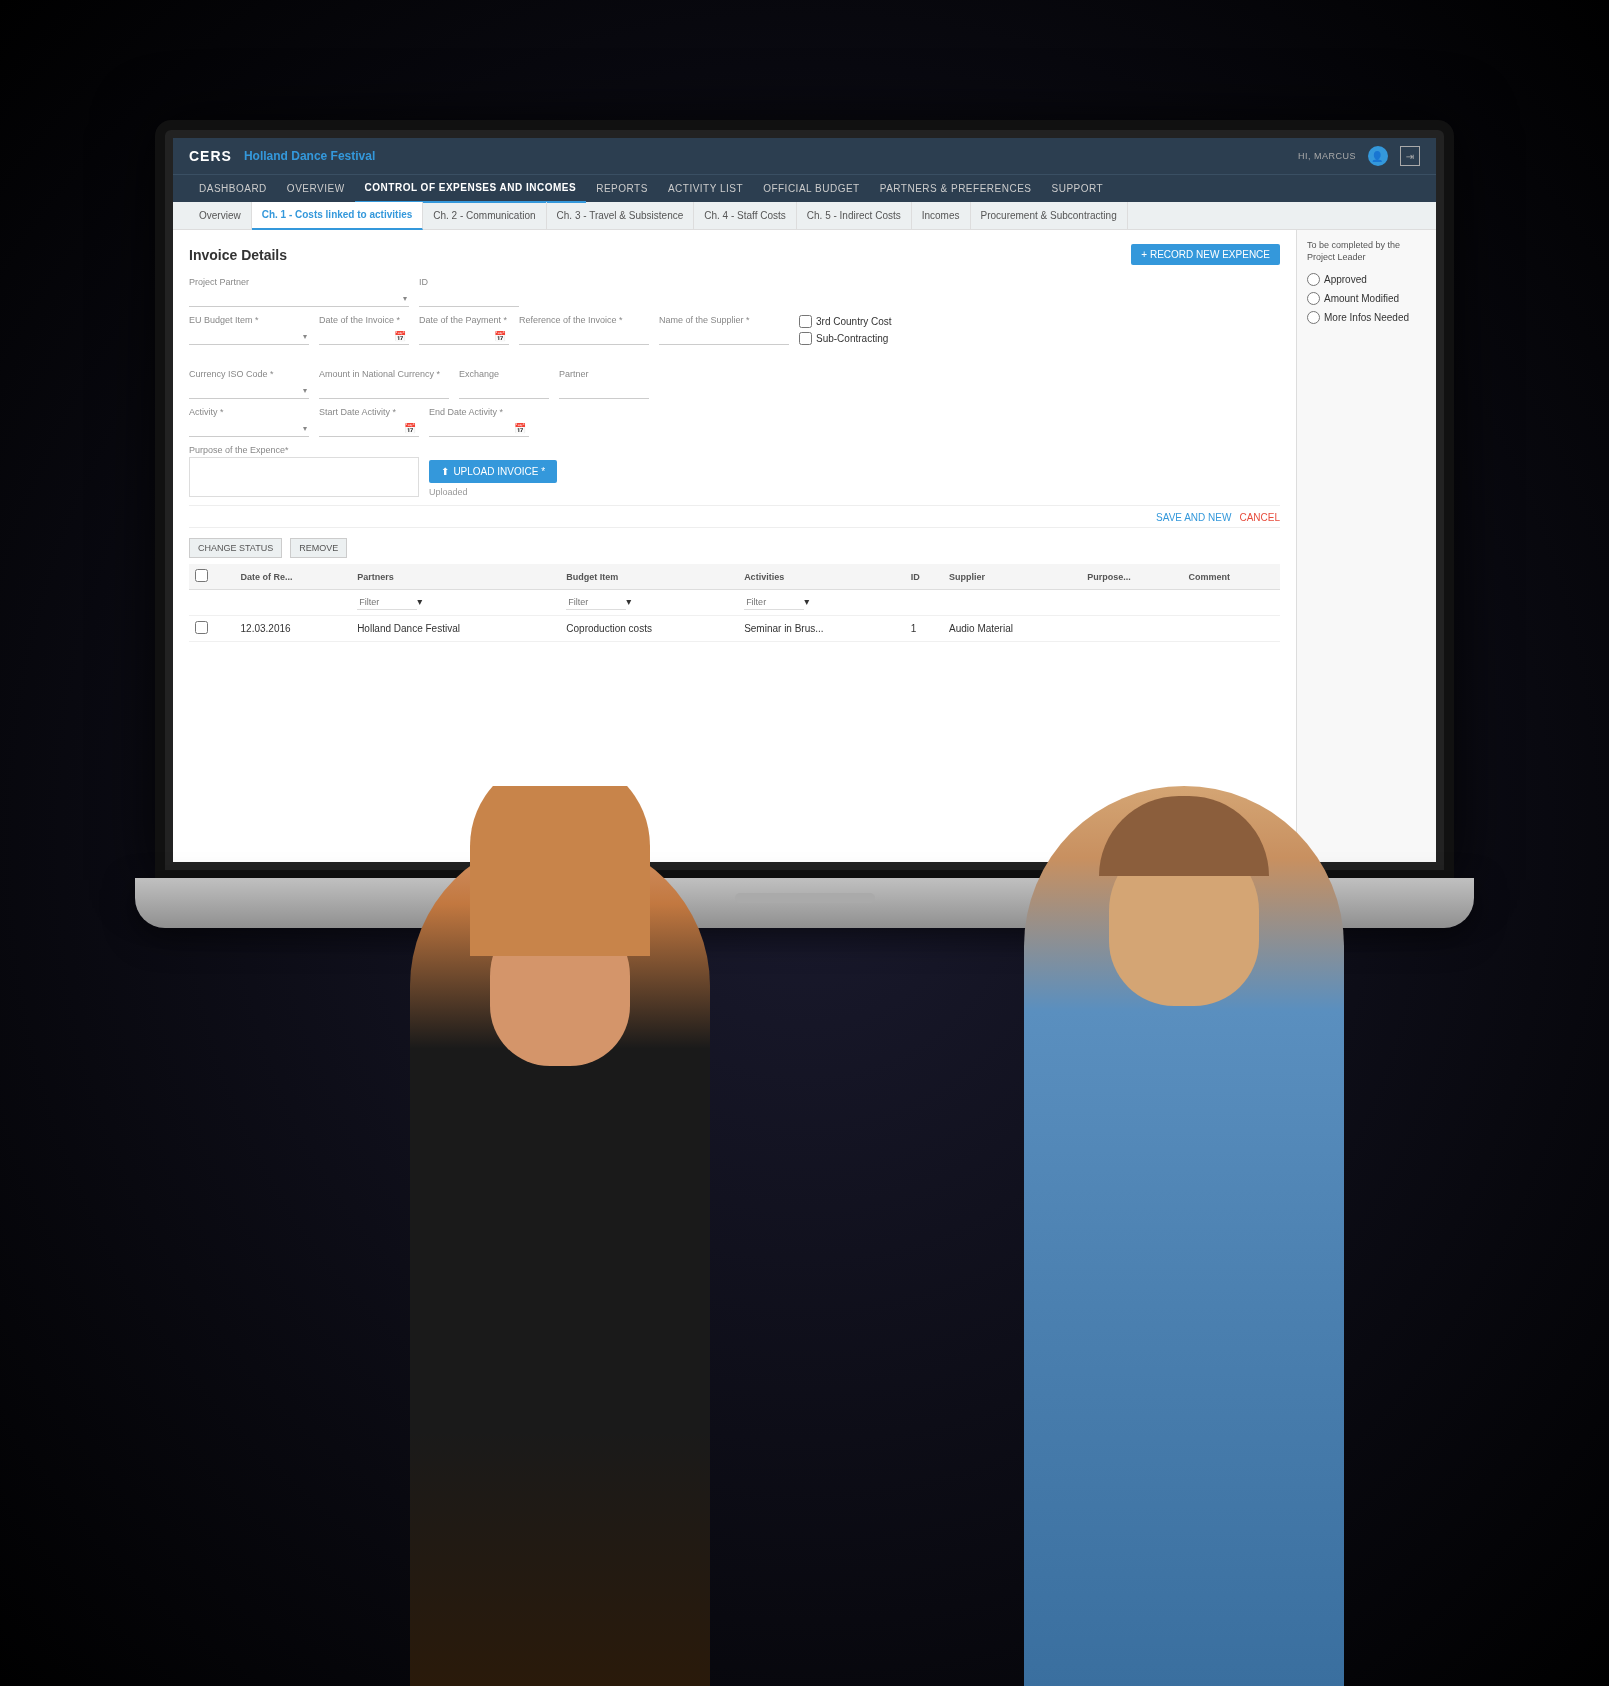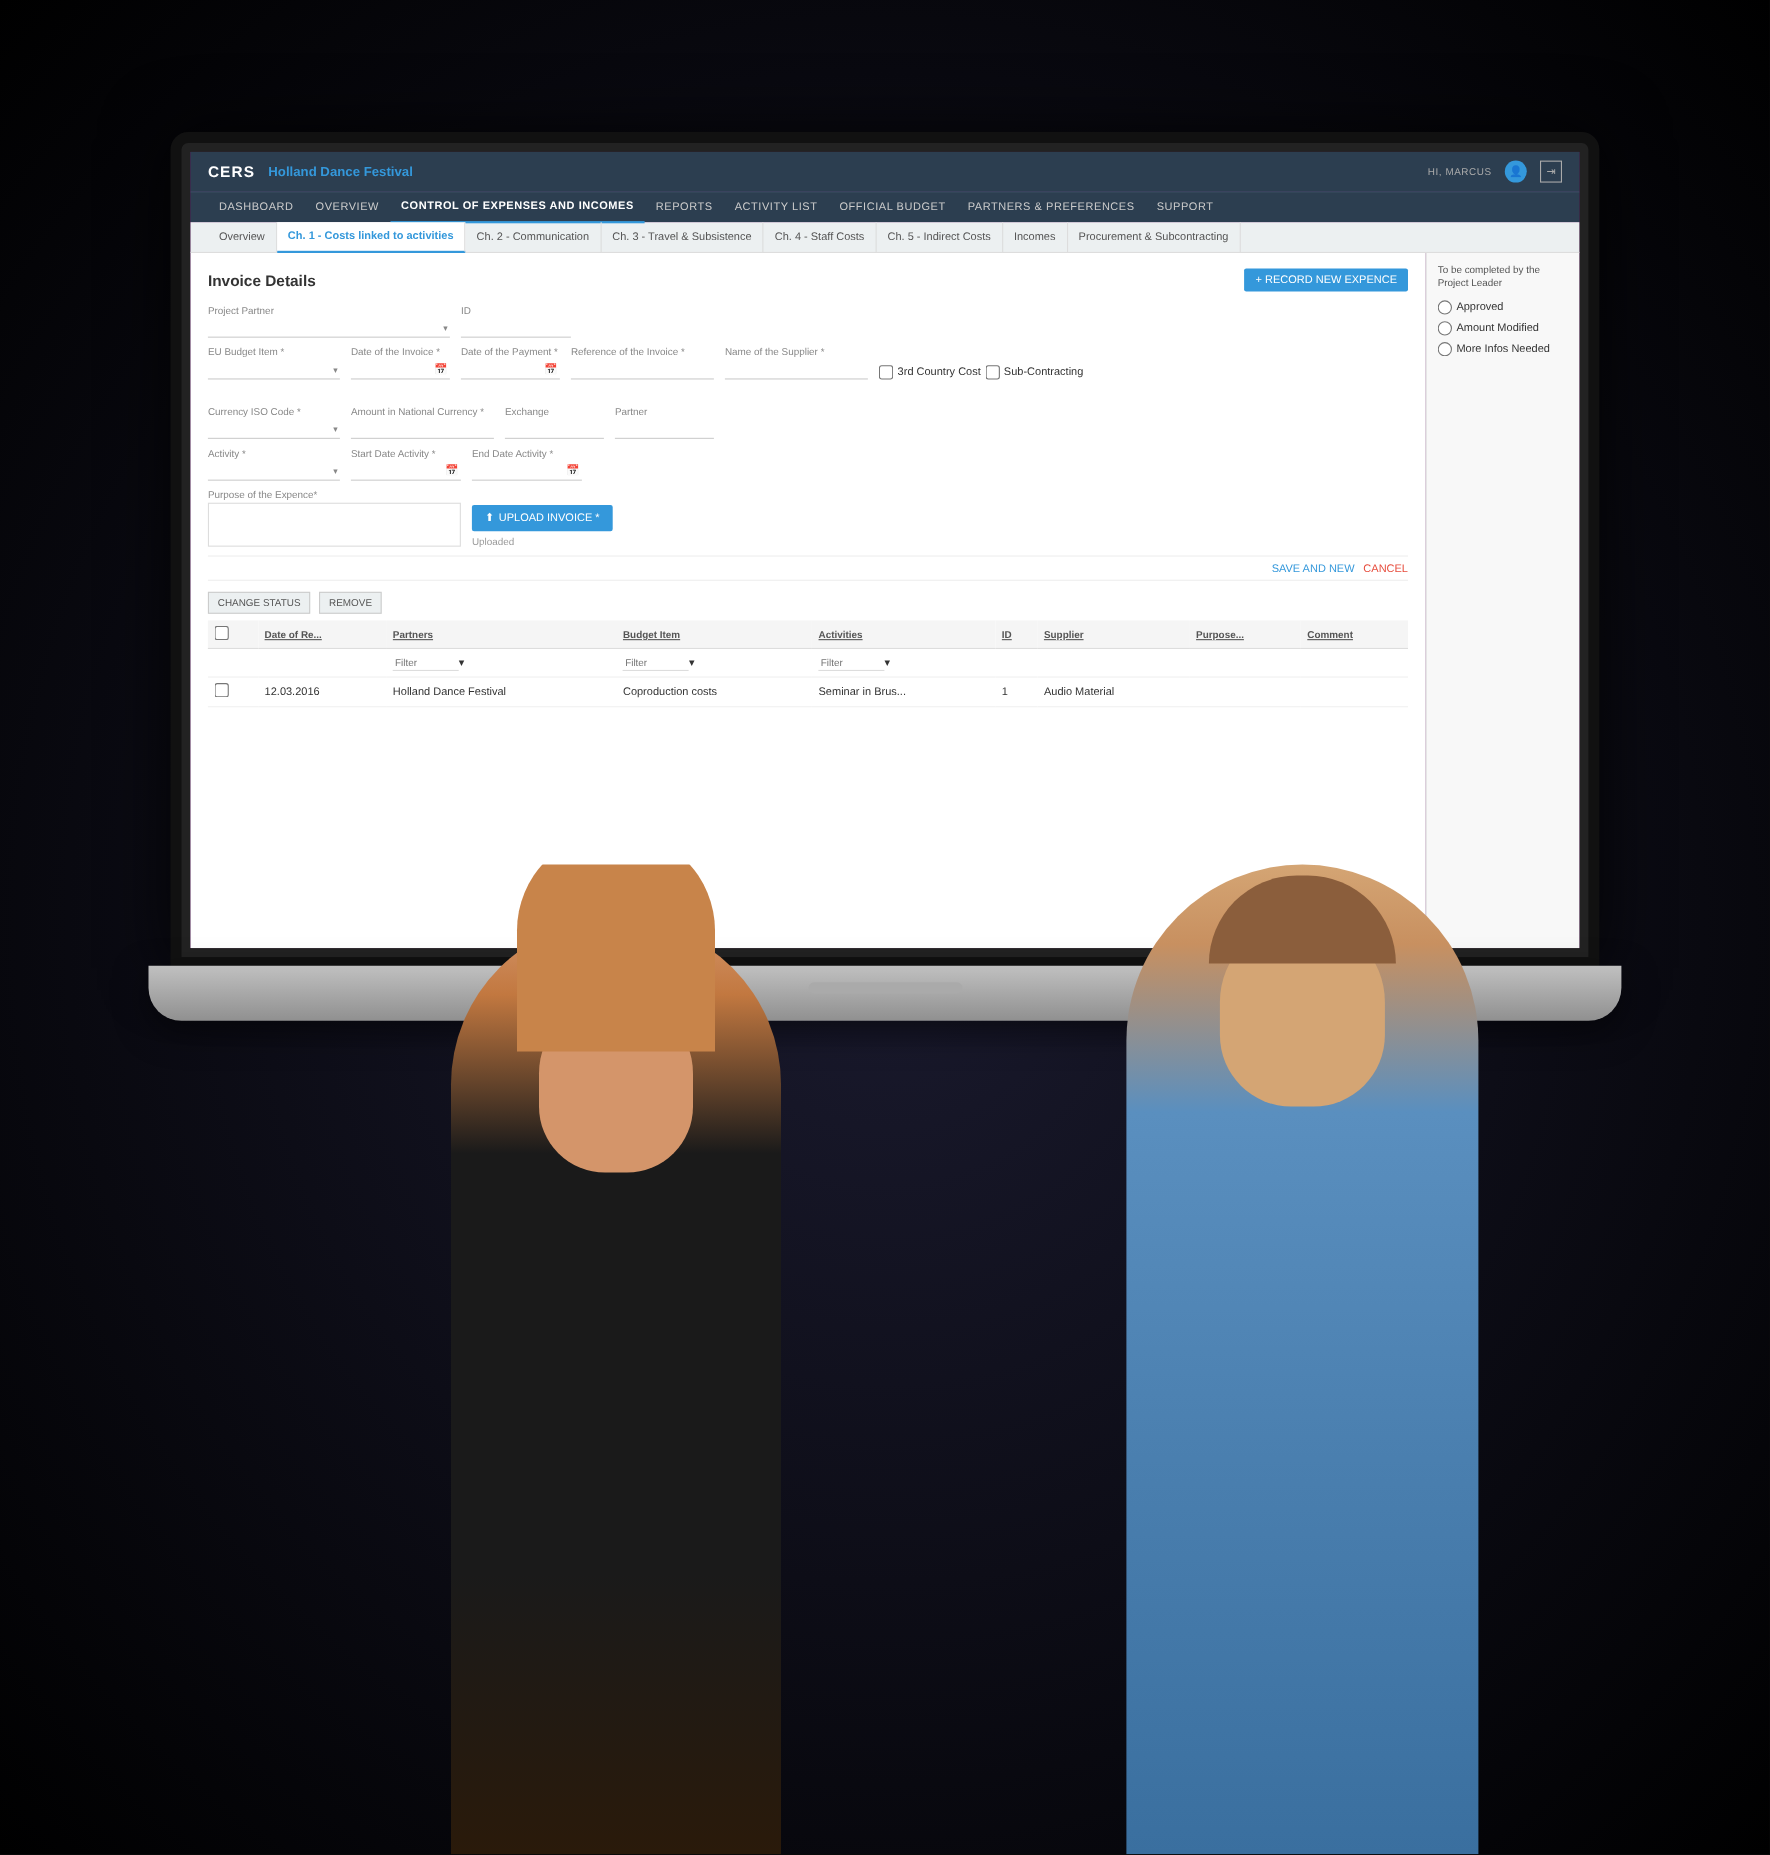--- a/index.html
+++ b/index.html
@@ -219,21 +219,21 @@
       position: absolute;
       right: 2px;
       font-size: 8px;
       color: #888;
       pointer-events: none;
     }
 
     
     .checkbox-group {
       display: flex;
-      flex-direction: row;
+      flex-direction: column;
       gap: 4px;
       margin-top: 0;
     }
     .checkbox-item {
       display: flex;
       align-items: center;
       gap: 4px;
       font-size: 10px;
     }
 
@@ -307,21 +307,20 @@
       font-size: 10px;
     }
     .data-table th {
       background: #f5f5f5;
       padding: 5px 6px;
       text-align: left;
       font-size: 9px;
       color: #555;
       border-bottom: 1px solid #ddd;
       white-space: nowrap;
-      text-decoration: underline;
     }
     .data-table td {
       padding: 5px 6px;
       border-bottom: 1px solid #f0f0f0;
       font-size: 10px;
       color: #333;
       white-space: nowrap;
     }
 
     .filter-input {

